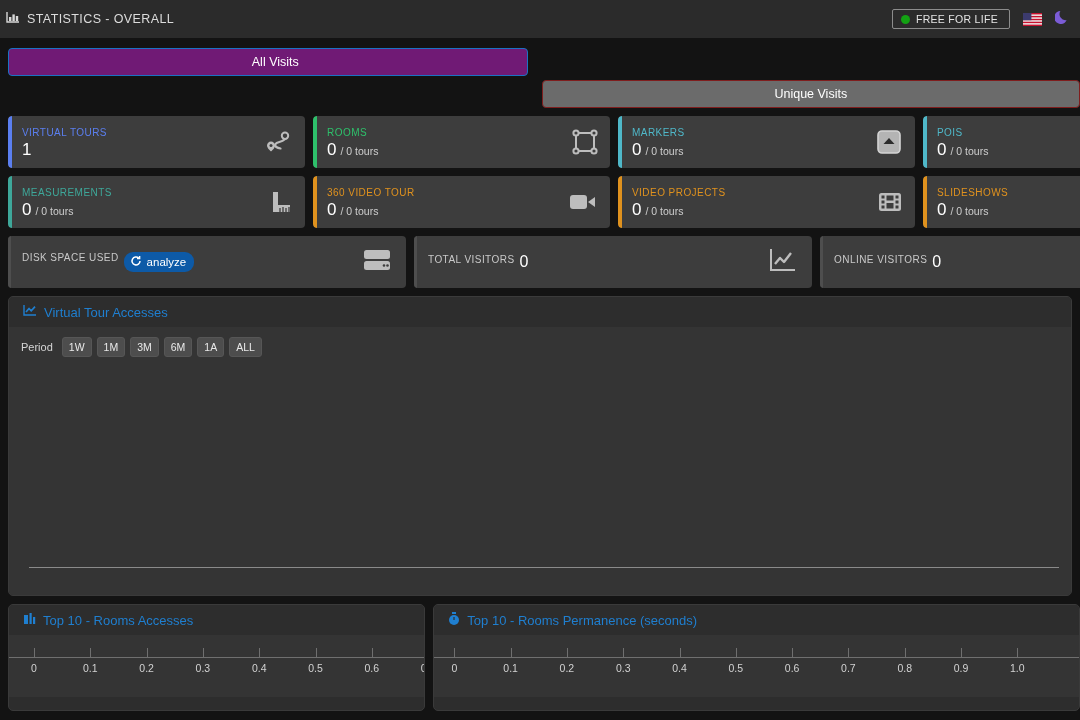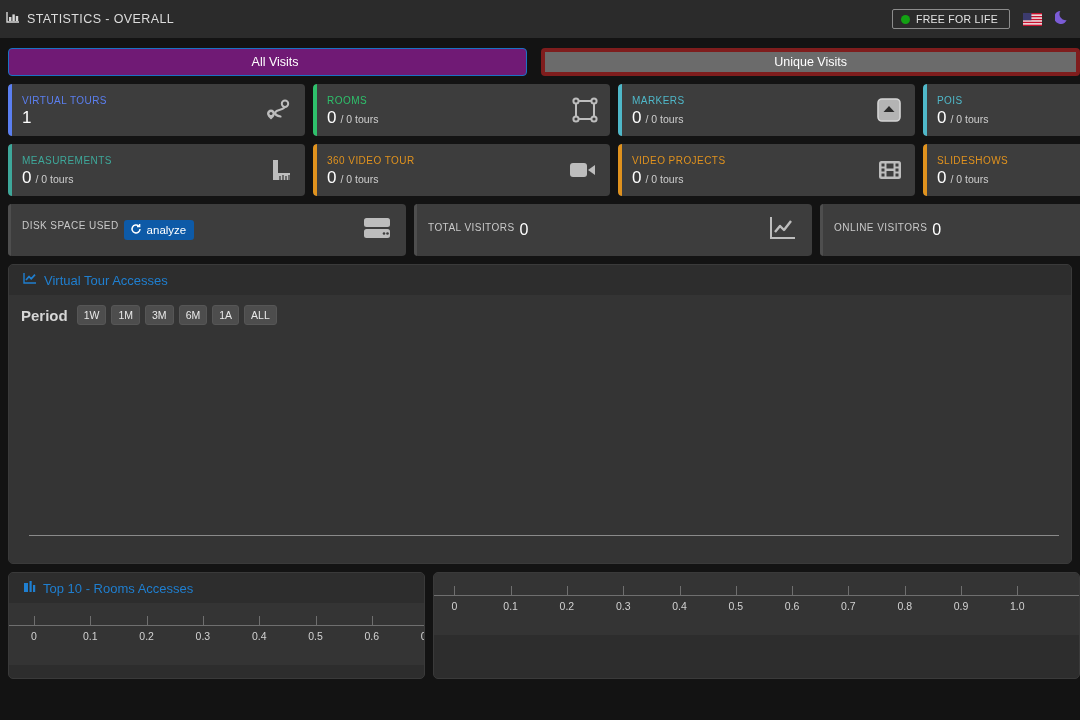--- a/index.html
+++ b/index.html
@@ -37,21 +37,21 @@
   .flag { width: 19px; height: 13px; display: block; }
   .moon { display: block; }
 
   
   .tabs { display: flex; gap: 14px; padding: 10px 0 8px 8px; }
   .tab {
     height: 28px; border-radius: 4px; display: flex; align-items: center;
     justify-content: center; font-size: 12.5px; color: #fff; cursor: pointer;
   }
   .tab.active { background: #701a75; border: 1px solid #1a73c4; width: 596px; padding-left: 15px; }
-  .tab.inactive { background: #6b6b6b; border: 4px solid #7f1d1d; width: 620px; }
+  .tab.inactive { background: #6b6b6b; border: 1px solid #7f1d1d; width: 620px; margin-top: 32px; }
 
   
   .kpi-grid {
     display: grid;
     grid-template-columns: 297px 297px 297px 297px;
     gap: 8px 8px;
     padding: 0 8px 0 8px;
   }
   .kpi {
     height: 52px; background: #3d3d3d; border-radius: 4px;
@@ -84,39 +84,39 @@
   .stat::before {
     content: ""; position: absolute; left: 0; top: 0; bottom: 0; width: 3px;
     background: #4e4e4e;
   }
   .stat-text { display: flex; flex-direction: row; gap: 5px; }
   .stat-label { font-size: 10px; letter-spacing: .45px; color: #c9c9c9; }
   .stat-value { font-size: 16px; color: #fff; line-height: 1; }
   .stat-icon { margin-left: auto; opacity: .85; }
   .analyze-btn {
     display: inline-flex; align-items: center; gap: 5px;
-    background: #0d5aa7; border-radius: 3px; padding: 3px 8px 3px 6px;
+    background: #0d5aa7; border-radius: 9px; padding: 3px 8px 3px 6px;
     font-size: 11.5px; color: #fff; cursor: pointer; width: fit-content;
   }
 
   
   .panel {
     background: #2d2d2d; border-radius: 5px; margin: 8px 0 0 8px;
     border: 1px solid #3a3a3a; overflow: hidden;
   }
   .panel-head {
     height: 30px; display: flex; align-items: center; gap: 7px;
     padding: 0 14px; font-size: 13px; color: #1f7fd0; background: #2d2d2d;
   }
   .panel-body { background: #343434; }
 
   .accesses-panel { width: 1064px; height: 300px; }
   .accesses-body { height: 268px; position: relative; padding: 10px 12px; }
   .period-row { display: flex; align-items: center; gap: 5px; }
-  .period-label { font-size: 15px; color: #d6d6d6; margin-right: 4px; font-weight: bold; }
+  .period-label { font-size: 11px; color: #d6d6d6; margin-right: 4px; }
   .period-btn {
     background: #4d4d4d; color: #e9e9e9; font-size: 10.5px;
     border-radius: 3px; padding: 3px 6px; cursor: pointer; min-width: 23px;
     text-align: center; border: 1px solid #565656;
   }
   .chart-surface { position: absolute; left: 12px; right: 12px; top: 42px; bottom: 30px; }
   .chart-axis {
     position: absolute; left: 8px; right: 0; top: 198px; height: 1px; background: #8a8a8a;
   }
 
@@ -422,20 +422,30 @@
           <div class="tick" style="left: 306.5px;"></div>
           <div class="tick-label" style="left: 306.5px;">0.5</div>
           <div class="tick" style="left: 362.8px;"></div>
           <div class="tick-label" style="left: 362.8px;">0.6</div>
           <div class="tick-label" style="left: 419.1px;">0.7</div>
         </div>
     </div>
   </div>
 
   <div class="panel bottom-panel right">
+    <div class="panel-head">
+      <span>
+        <svg width="12" height="14" viewBox="0 0 12 14">
+          <rect x="4" y="0" width="4" height="2" fill="#1f7fd0"></rect>
+          <circle cx="6" cy="8" r="5" fill="#1f7fd0"></circle>
+          <path d="M6 5v3" stroke="#2d2d2d" stroke-width="1.2"></path>
+        </svg>
+      </span>
+      <span>Top 10 - Rooms Permanence (seconds)</span>
+    </div>
     <div class="panel-body">
       <div class="axis-wrap" id="axis-right">
           <div class="axis-line"></div>
           <div class="tick" style="left: 20px;"></div>
           <div class="tick-label" style="left: 20px;">0</div>
           <div class="tick" style="left: 76.3px;"></div>
           <div class="tick-label" style="left: 76.3px;">0.1</div>
           <div class="tick" style="left: 132.6px;"></div>
           <div class="tick-label" style="left: 132.6px;">0.2</div>
           <div class="tick" style="left: 188.9px;"></div>

